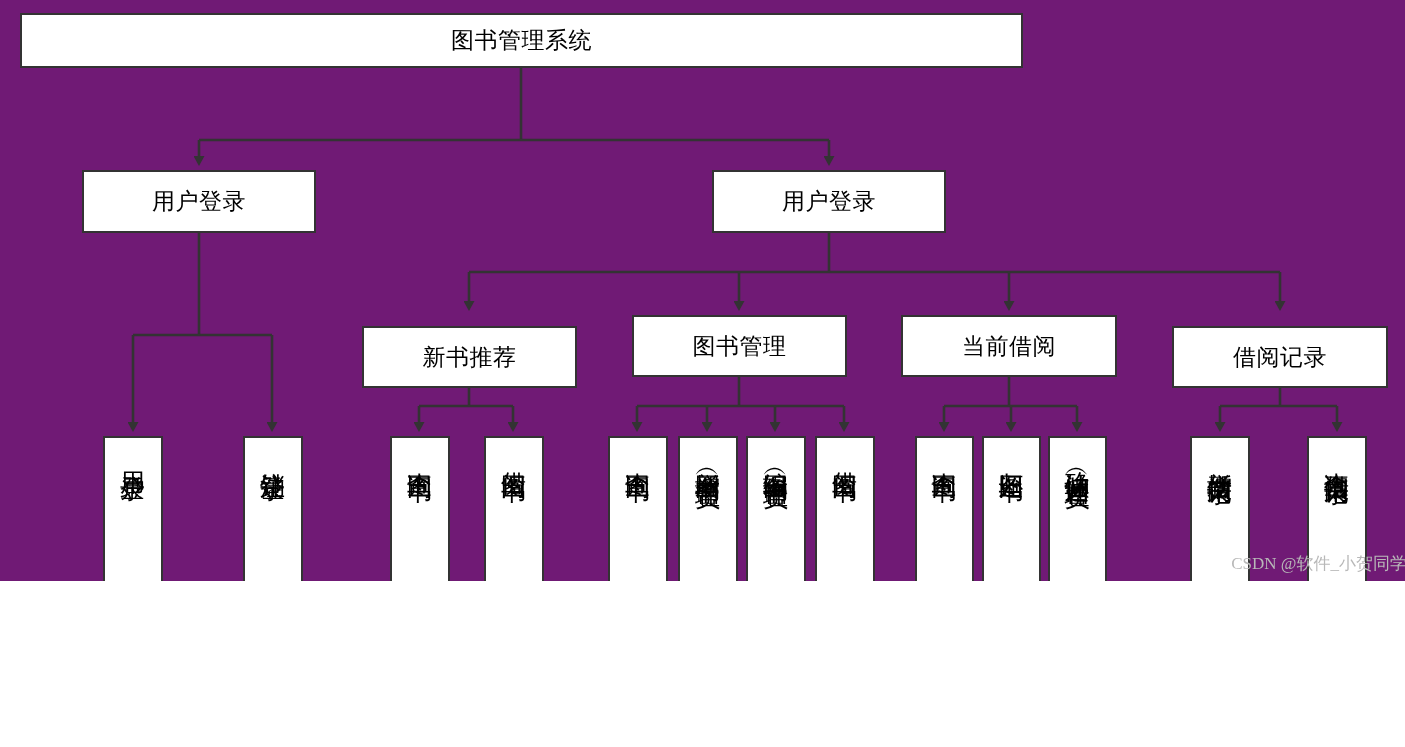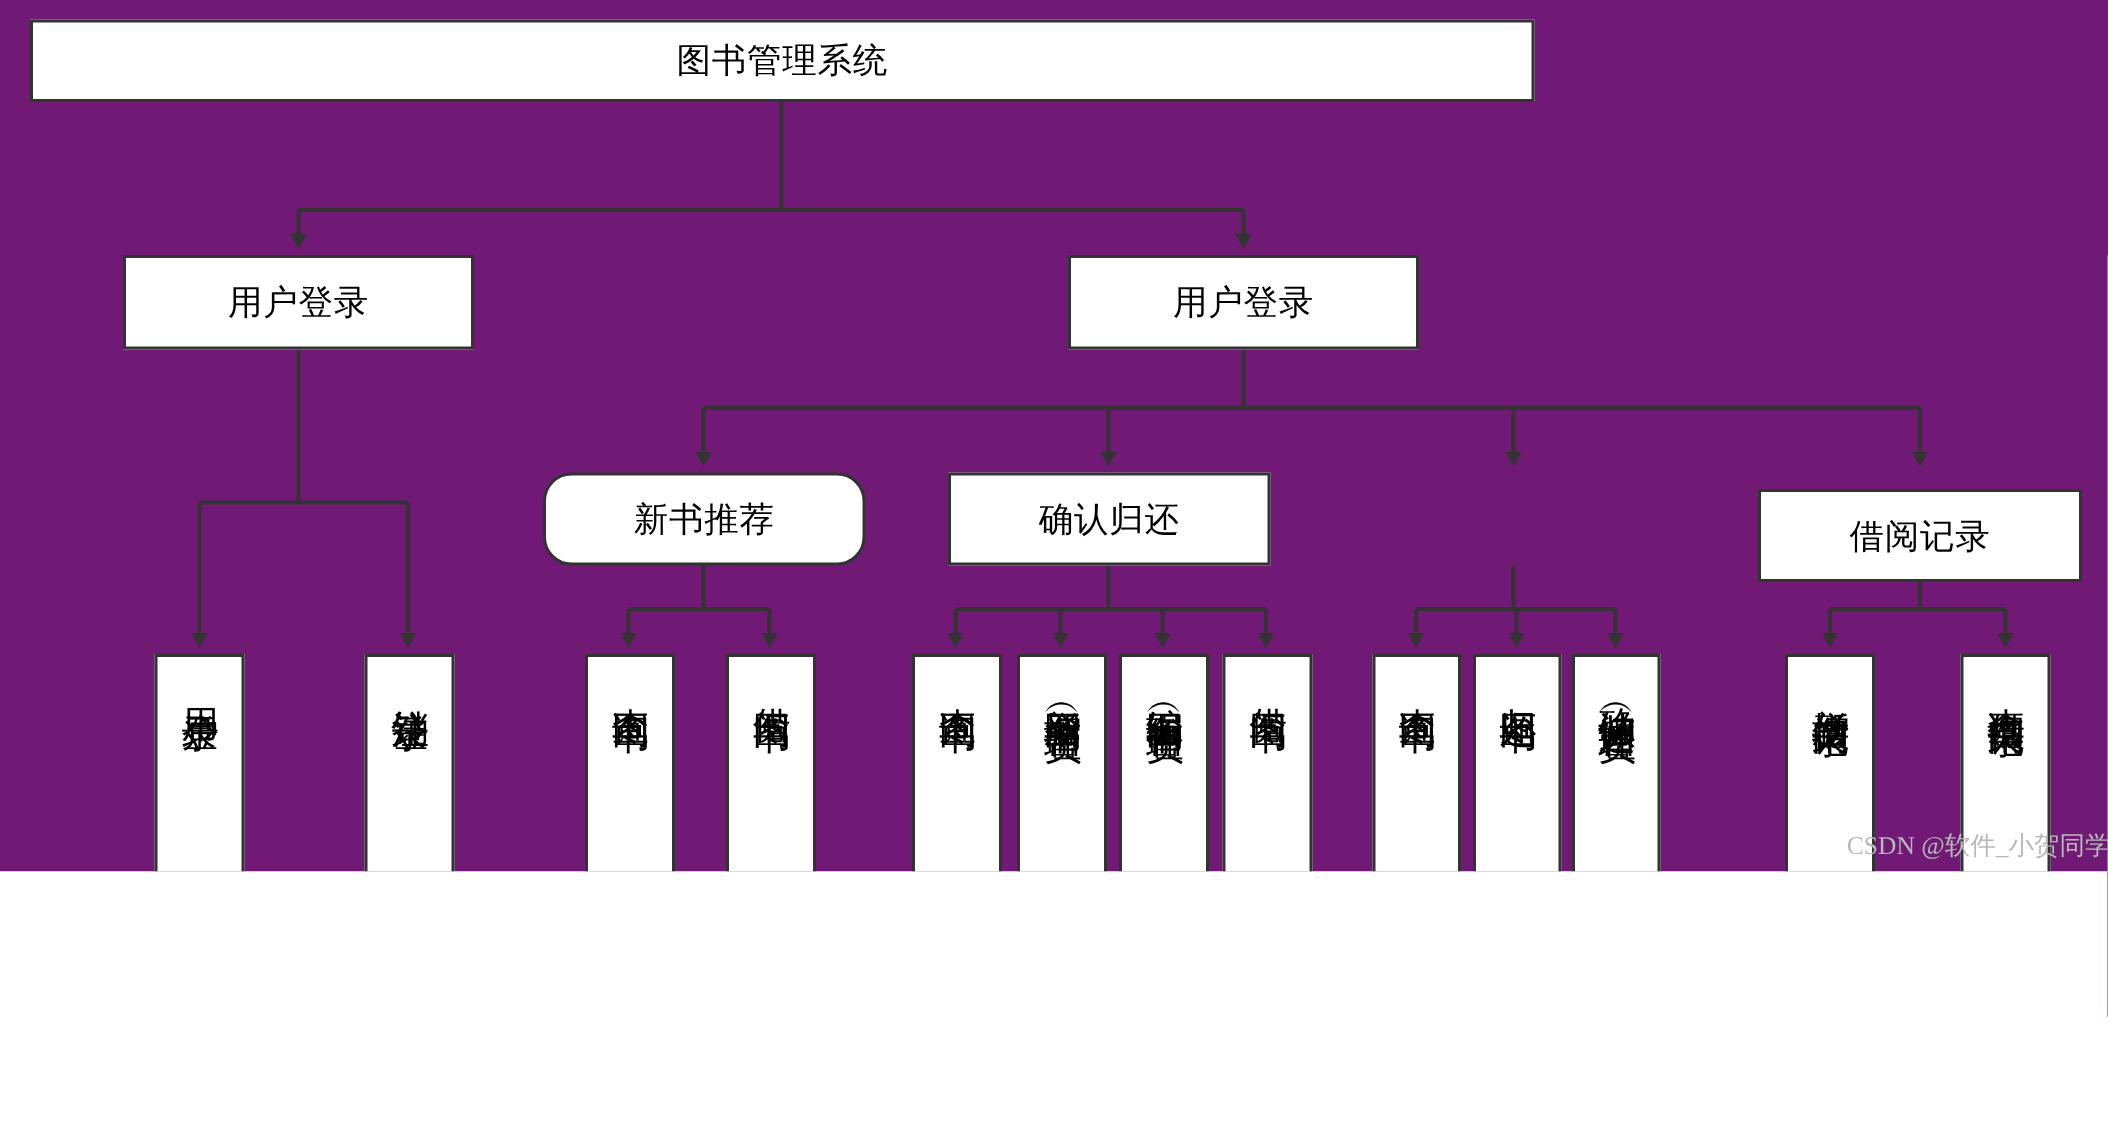--- a/index.html
+++ b/index.html
@@ -128,25 +128,28 @@
     <span class="label">图书管理系统</span>
   </div>
 
   <div class="node horizontal" style="left:82px; top:170px; width:234px; height:63px;">
     <span class="label">用户登录</span>
   </div>
   <div class="node horizontal" style="left:712px; top:170px; width:234px; height:63px;">
     <span class="label">用户登录</span>
   </div>
 
-  <div class="node horizontal" style="left:362px; top:315px; width:215px; height:62px;border-radius:19px;">
+  <div class="node horizontal" style="left:362px; top:326px; width:215px; height:62px;">
     <span class="label">新书推荐</span>
   </div>
   <div class="node horizontal" style="left:632px; top:315px; width:215px; height:62px;">
-    <span class="label">确认归还</span>
+    <span class="label">图书管理</span>
+  </div>
+  <div class="node horizontal" style="left:901px; top:315px; width:216px; height:62px;">
+    <span class="label">当前借阅</span>
   </div>
   <div class="node horizontal" style="left:1172px; top:326px; width:216px; height:62px;">
     <span class="label">借阅记录</span>
   </div>
 
   <div class="node vertical" style="left:103px; top:436px; width:60px; height:298px;">
     <span class="label">用户登录</span>
   </div>
   <div class="node vertical" style="left:243px; top:436px; width:60px; height:298px;">
     <span class="label">注销登录</span>

